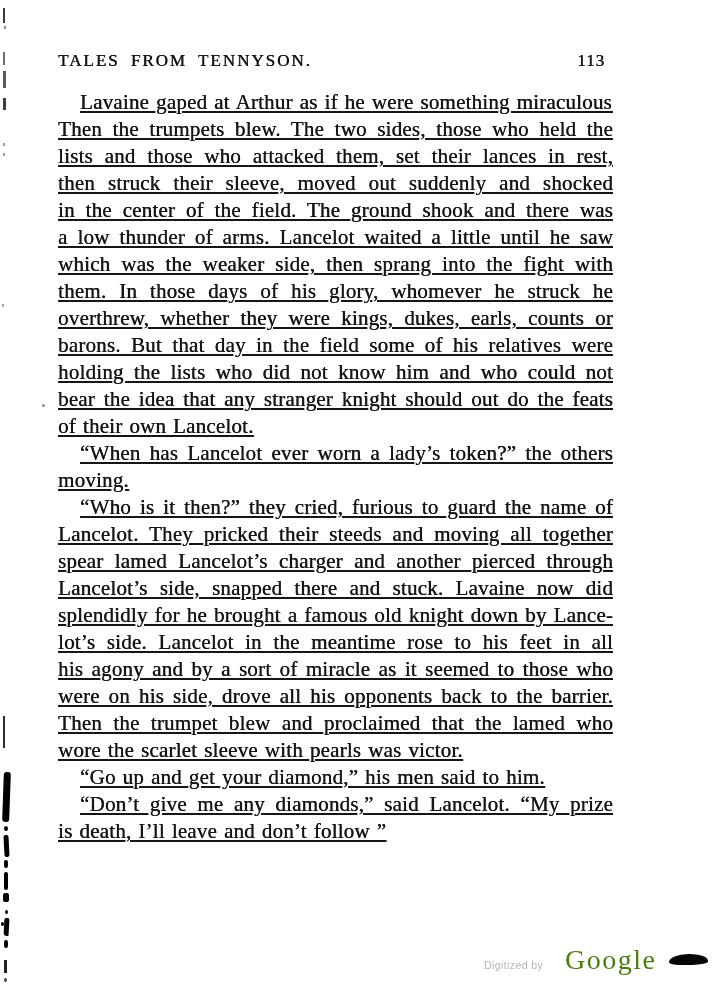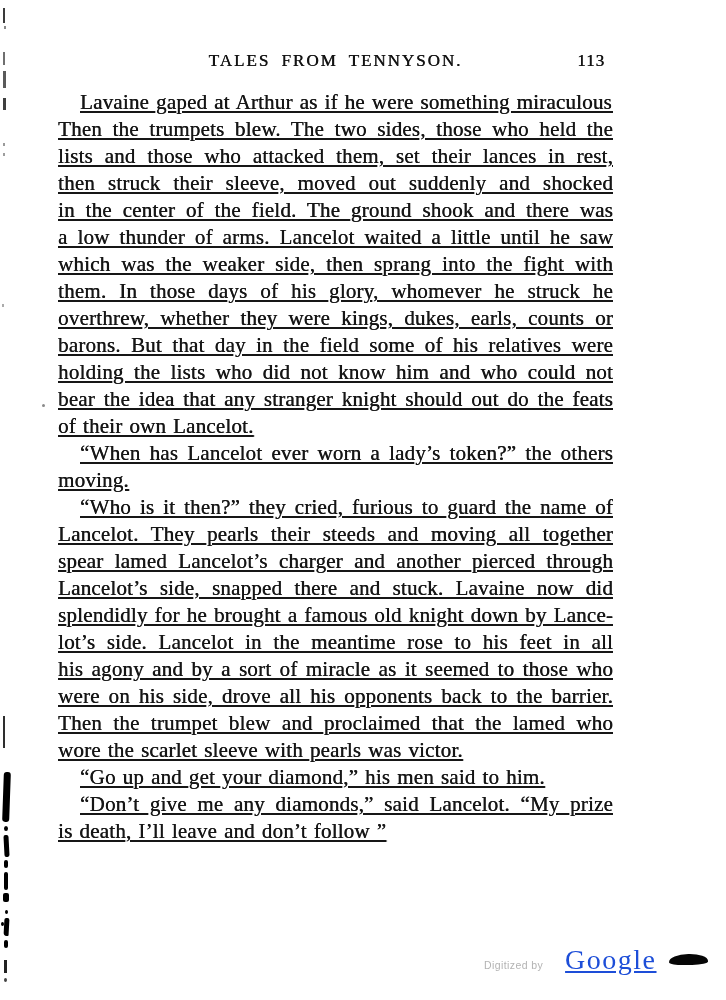--- a/index.html
+++ b/index.html
@@ -18,21 +18,20 @@
     color: #161616;
   }
 
   
   .running-head {
     position: absolute;
     top: 51px;
     left: 58px;
     width: 555px;
     height: 22px;
-    text-align: center;
     font-size: 17px;
     letter-spacing: 2px;
     word-spacing: 5px;
     color: #141414;
     text-shadow: 0.45px 0 0 currentColor;
   }
   .page-num {
     position: absolute;
     right: 8px;
     top: 0;
@@ -114,22 +113,21 @@
   .wm-prefix {
     font-family: "Liberation Sans", sans-serif;
     font-size: 10.5px;
     letter-spacing: 0.4px;
     color: #b3b3b3;
   }
   .wm-logo {
     font-family: "Liberation Serif", serif;
     font-size: 28px;
     letter-spacing: 1.5px;
-    color: #1d4ed8;
-    text-decoration: underline;
+    color: #4d7c0f;
   }
 </style>
 </head>
 <body>
 
 <div class="page">
 
   <header class="running-head">
     <span>TALES FROM TENNYSON.</span>
     <span class="page-num">113</span>
@@ -145,21 +143,21 @@
       <div class="line">which was the weaker side, then sprang into the fight with</div>
       <div class="line">them.  In those days of his glory, whomever he struck he</div>
       <div class="line">overthrew, whether they were kings, dukes, earls, counts or</div>
       <div class="line">barons.  But that day in the field some of his relatives were</div>
       <div class="line">holding the lists who did not know him and who could not</div>
       <div class="line">bear the idea that any stranger knight should out do the feats</div>
       <div class="line para-end">of their own Lancelot.</div>
       <div class="line indent">“When has Lancelot ever worn a lady’s token?” the others</div>
       <div class="line para-end">moving.</div>
       <div class="line indent">“Who is it then?” they cried, furious to guard the name of</div>
-      <div class="line">Lancelot.  They pearls their steeds and moving all together</div>
+      <div class="line">Lancelot.  They pricked their steeds and moving all together</div>
       <div class="line">spear lamed Lancelot’s charger and another pierced through</div>
       <div class="line">Lancelot’s side, snapped there and stuck.  Lavaine now did</div>
       <div class="line">splendidly for he brought a famous old knight down by Lance-</div>
       <div class="line">lot’s side.  Lancelot in the meantime rose to his feet in all</div>
       <div class="line">his agony and by a sort of miracle as it seemed to those who</div>
       <div class="line">were on his side, drove all his opponents back to the barrier.</div>
       <div class="line">Then the trumpet blew and proclaimed that the lamed who</div>
       <div class="line para-end">wore the scarlet sleeve with pearls was victor.</div>
       <div class="line indent para-end">“Go up and get your diamond,” his men said to him.</div>
       <div class="line indent">“Don’t give me any diamonds,” said Lancelot.  “My prize</div>

